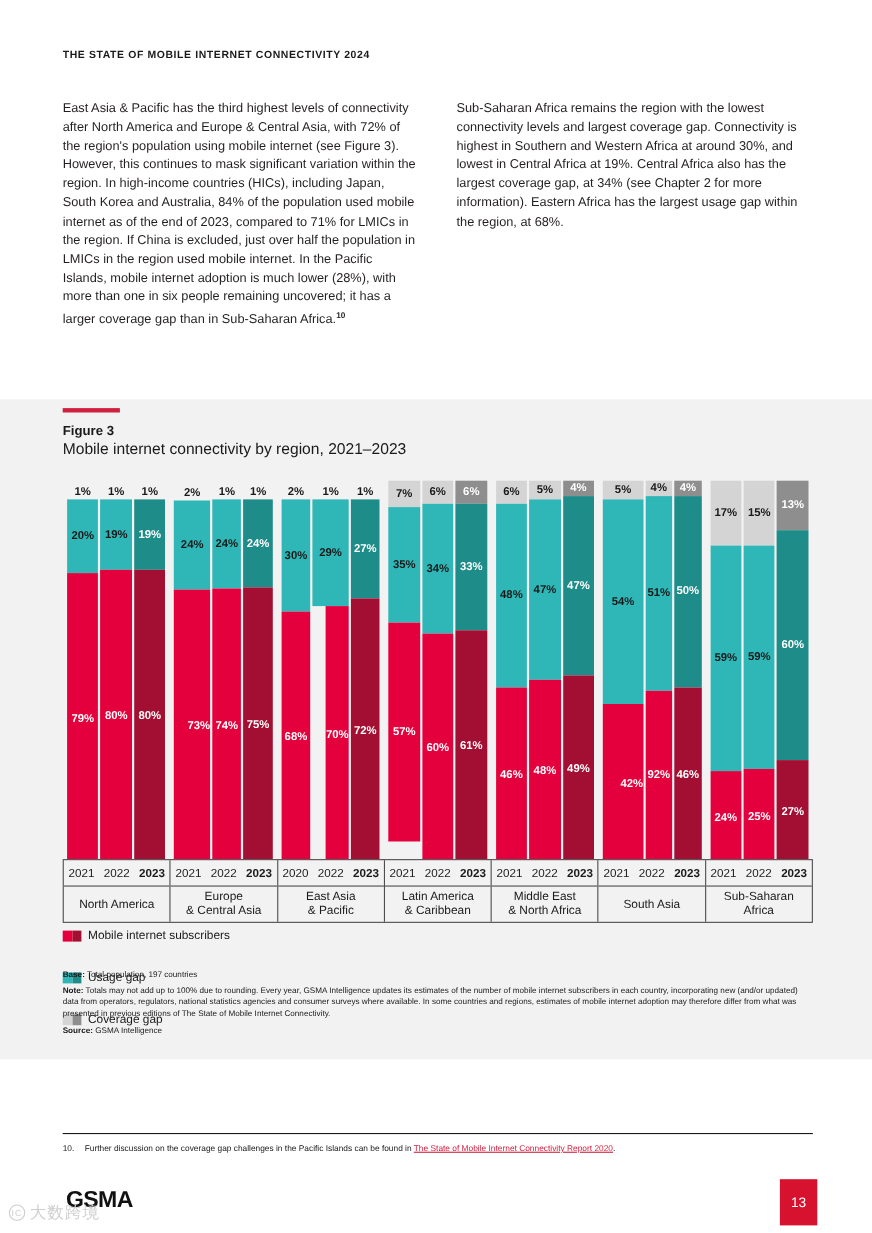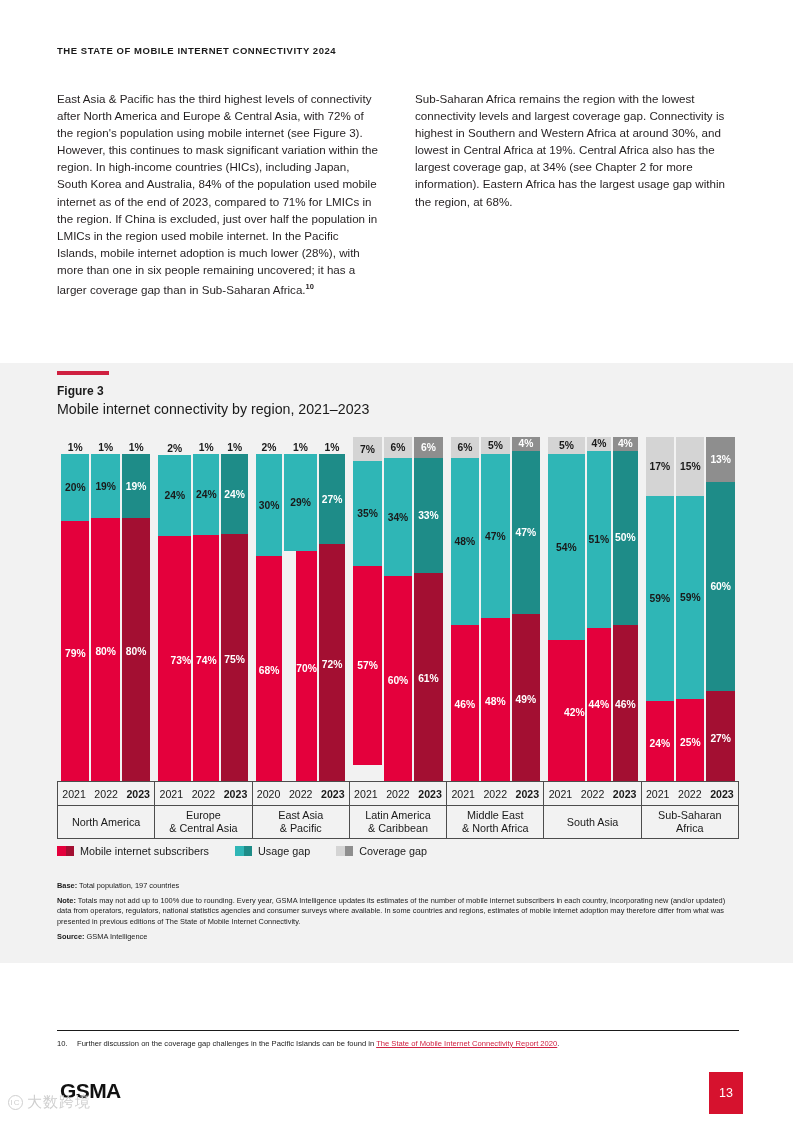--- a/index.html
+++ b/index.html
@@ -102,21 +102,21 @@
   .axis-years span.cur { font-weight: bold; }
   .axis-region {
     flex: 1; display: flex; align-items: center; justify-content: center;
     text-align: center; font-size: 10.8px; line-height: 13px; color: #1a1a1a;
     padding: 0 3px;
   }
 
   
   .legend {
     position: absolute; left: 57px; top: 482px;
-    display: flex; align-items: flex-start; gap: 26px;
+    display: flex; align-items: flex-start; gap: 26px; flex-direction: column;
   }
   .lg-item { display: flex; align-items: center; gap: 6px; }
   .lg-sw { display: flex; width: 17px; height: 10px; }
   .lg-sw i { display: block; width: 50%; height: 100%; }
   .lg-text { font-size: 10.8px; color: #1a1a1a; }
 
   
   .notes {
     position: absolute; left: 57px; top: 518px; width: 682px;
   }
@@ -379,21 +379,21 @@
               </div>
             </div>
             <div class="bar" style="flex: 1 1 0%;">
               <div class="seg" style="height: 13.92px; background: rgb(212, 212, 212);">
                 <span class="lbl" style="color: rgb(26, 26, 26);">4%</span>
               </div>
               <div class="seg" style="height: 177.48px; background: rgb(47, 182, 182);">
                 <span class="lbl" style="color: rgb(26, 26, 26);">51%</span>
               </div>
               <div class="seg" style="height: 153.12px; background: rgb(228, 0, 60);">
-                <span class="lbl" style="color: rgb(255, 255, 255);">44%</span>
+                <span class="lbl" style="color: rgb(255, 255, 255);">92%</span>
               </div>
             </div>
             <div class="bar" style="flex: 1 1 0%;">
               <div class="seg" style="height: 13.92px; background: rgb(142, 142, 142);">
                 <span class="lbl" style="color: rgb(255, 255, 255);">4%</span>
               </div>
               <div class="seg" style="height: 174px; background: rgb(30, 140, 136);">
                 <span class="lbl" style="color: rgb(255, 255, 255);">50%</span>
               </div>
               <div class="seg" style="height: 160.08px; background: rgb(163, 15, 50);">

